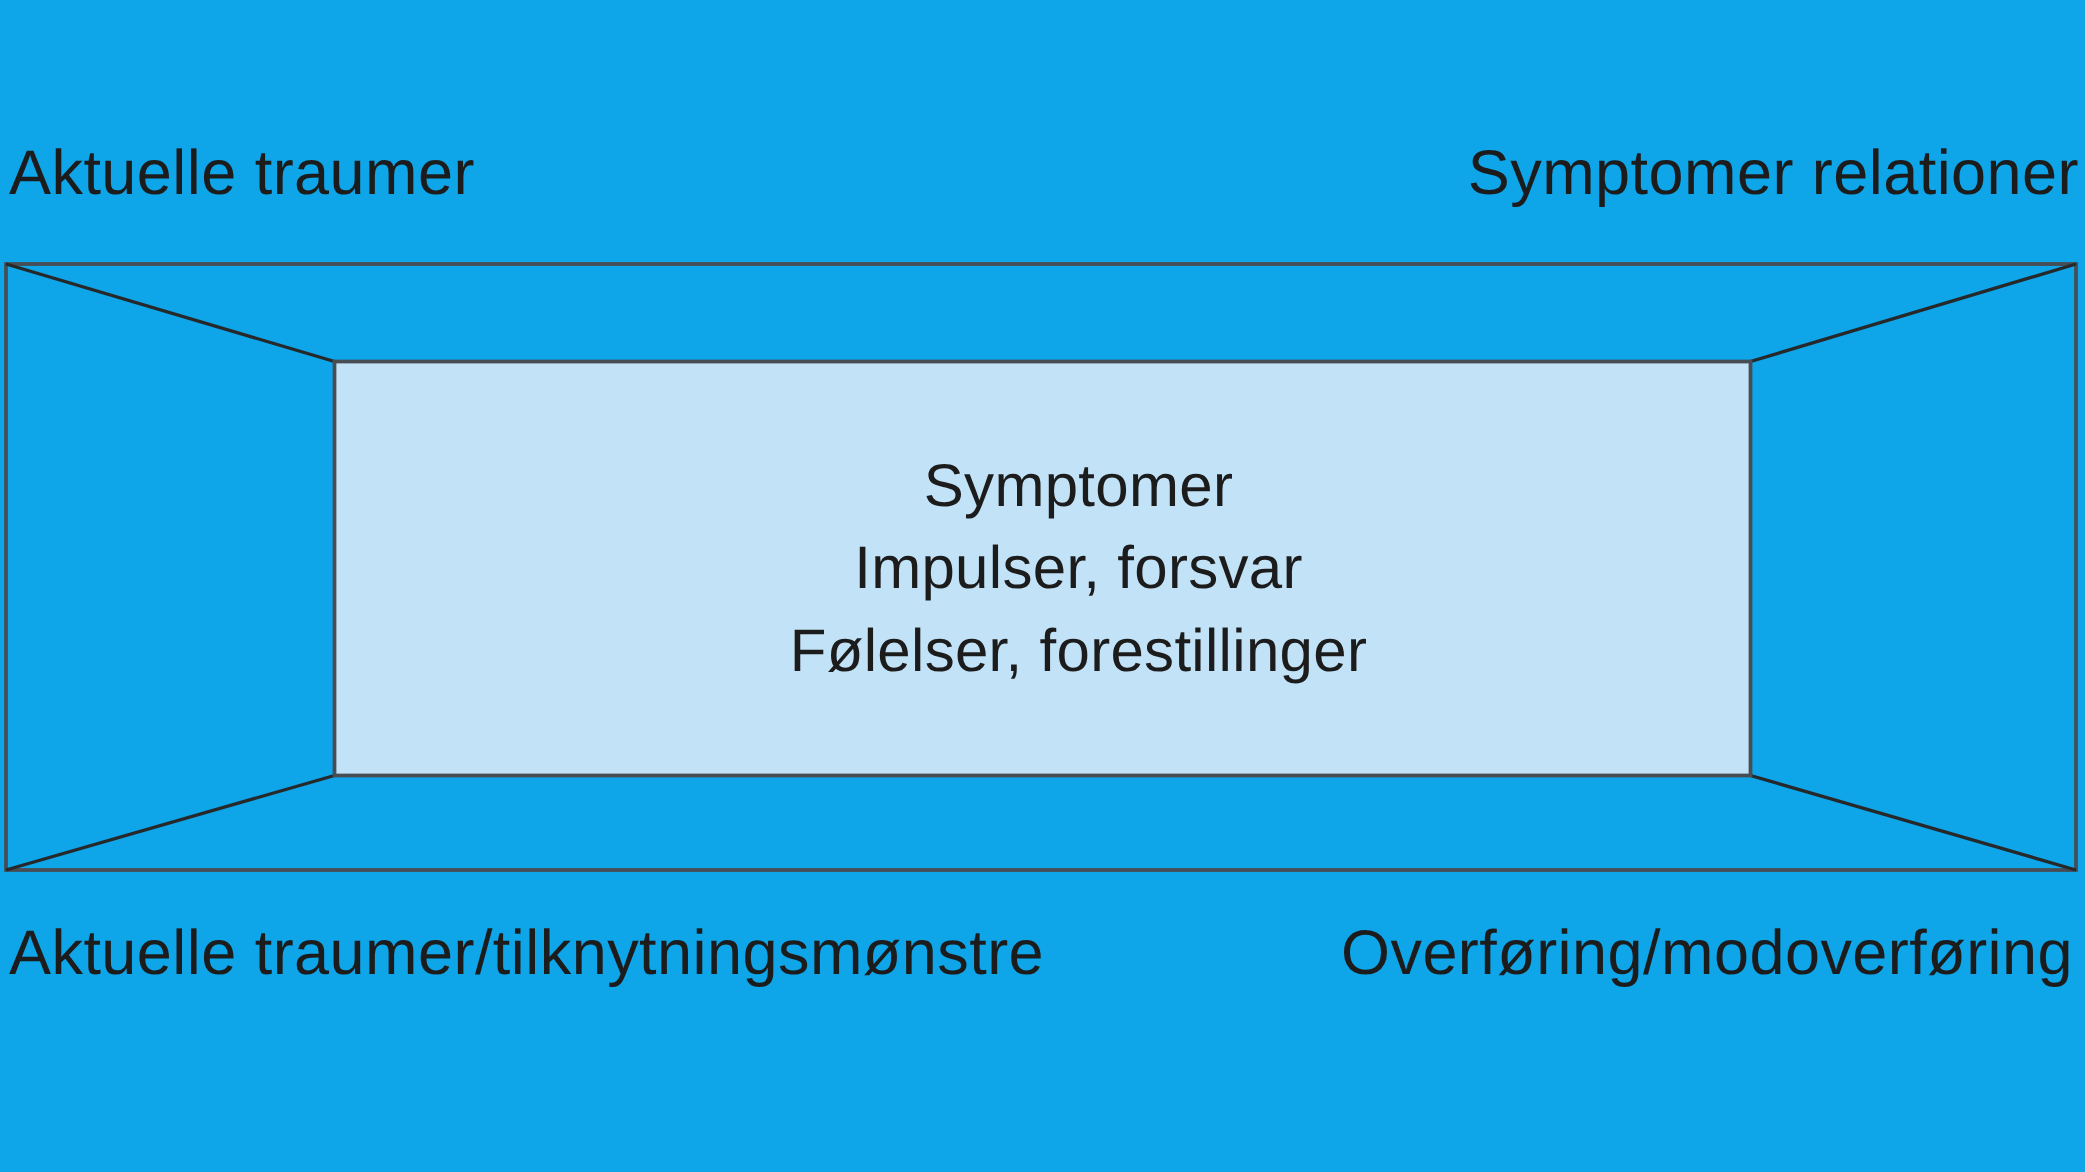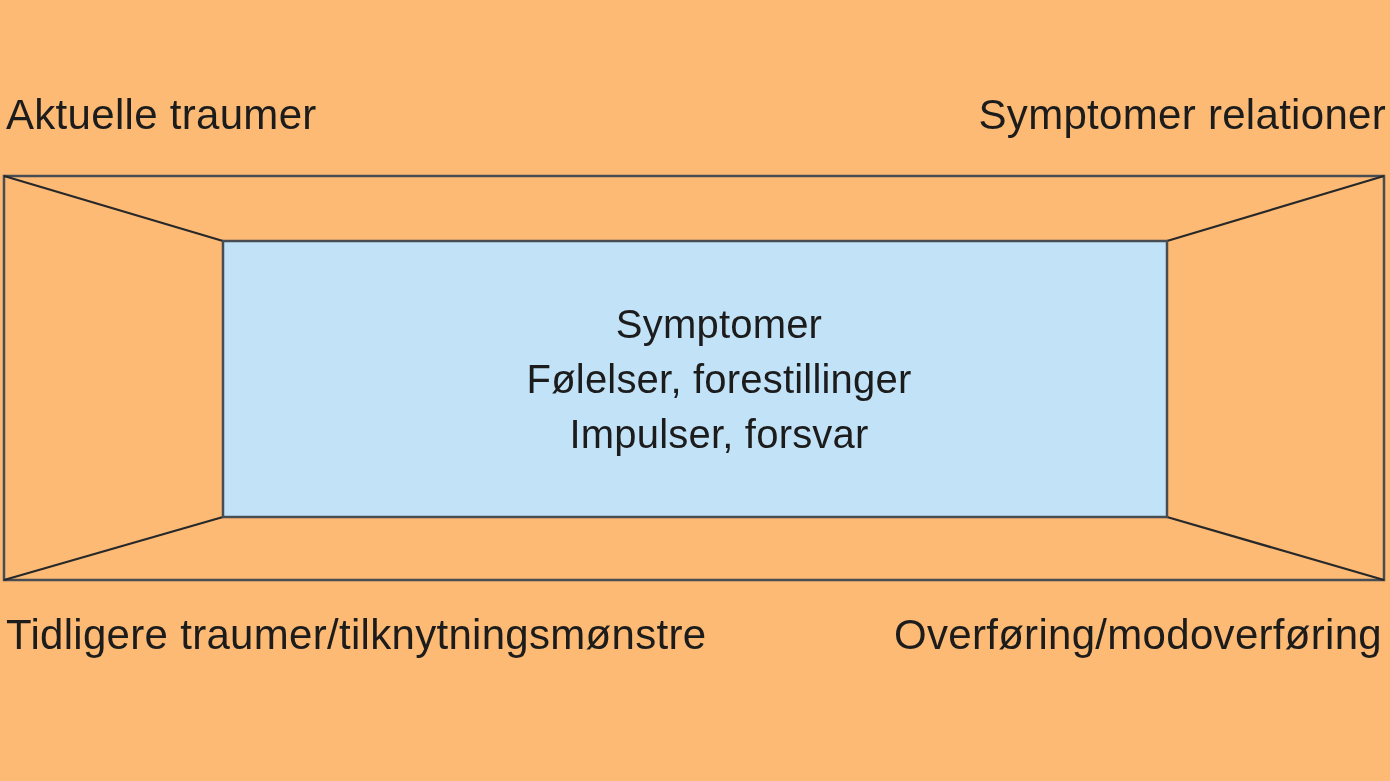--- a/index.html
+++ b/index.html
@@ -4,21 +4,21 @@
 <style>
   * { margin: 0; padding: 0; box-sizing: border-box; }
   html, body {
     background: #ffffff;
     font-family: "Liberation Sans", "DejaVu Sans", sans-serif;
   }
   .canvas {
     position: relative;
     width: 1390px;
     height: 781px;
-    background: #fdba74;
+    background: #0ea5e9;
     overflow: hidden;
     color: #1c1c1c;
   }
   .diagram-svg {
     position: absolute;
     left: 0;
     top: 0;
     width: 1390px;
     height: 781px;
   }
@@ -79,23 +79,23 @@
     <line class="perspective-line" x1="4" y1="580" x2="223" y2="517"></line>
     <line class="perspective-line" x1="1384" y1="580" x2="1167" y2="517"></line>
 
     <rect class="inner-box" x="223" y="241" width="944" height="276" fill="#c2e3f7"></rect>
   </svg>
 
   <div class="corner-label label-top-left">Aktuelle traumer</div>
 
   <div class="corner-label label-top-right">Symptomer relationer</div>
 
-  <div class="corner-label label-bottom-left">Tidligere traumer/tilknytningsmønstre</div>
+  <div class="corner-label label-bottom-left">Aktuelle traumer/tilknytningsmønstre</div>
 
   <div class="corner-label label-bottom-right">Overføring/modoverføring</div>
 
   <div class="center-text">
     <div>Symptomer</div>
+    <div>Impulser, forsvar</div>
     <div>Følelser, forestillinger</div>
-    <div>Impulser, forsvar</div>
   </div>
 
 </div>
 
 </body></html>

